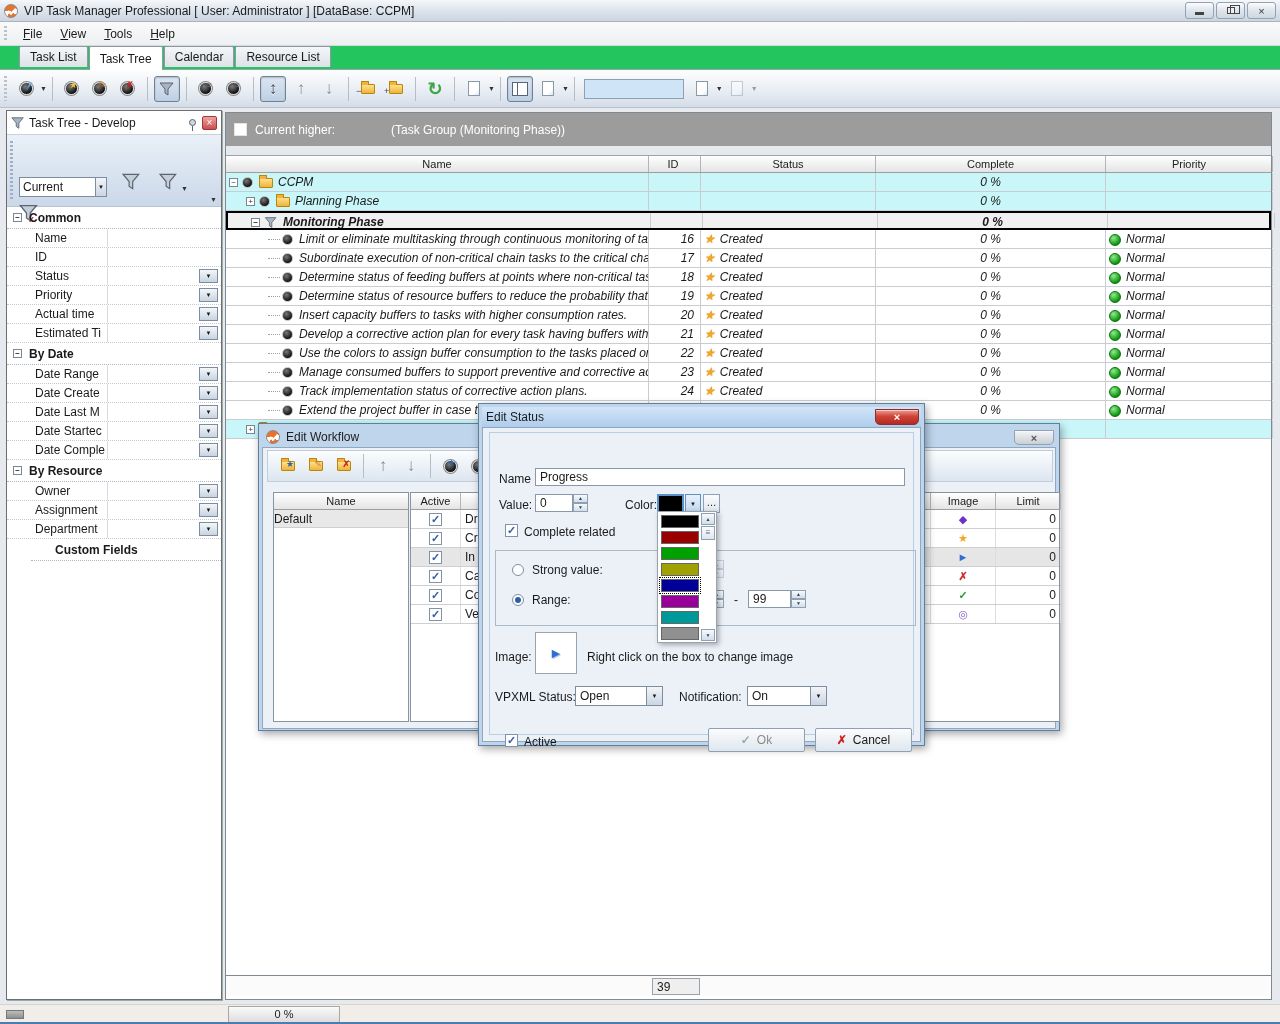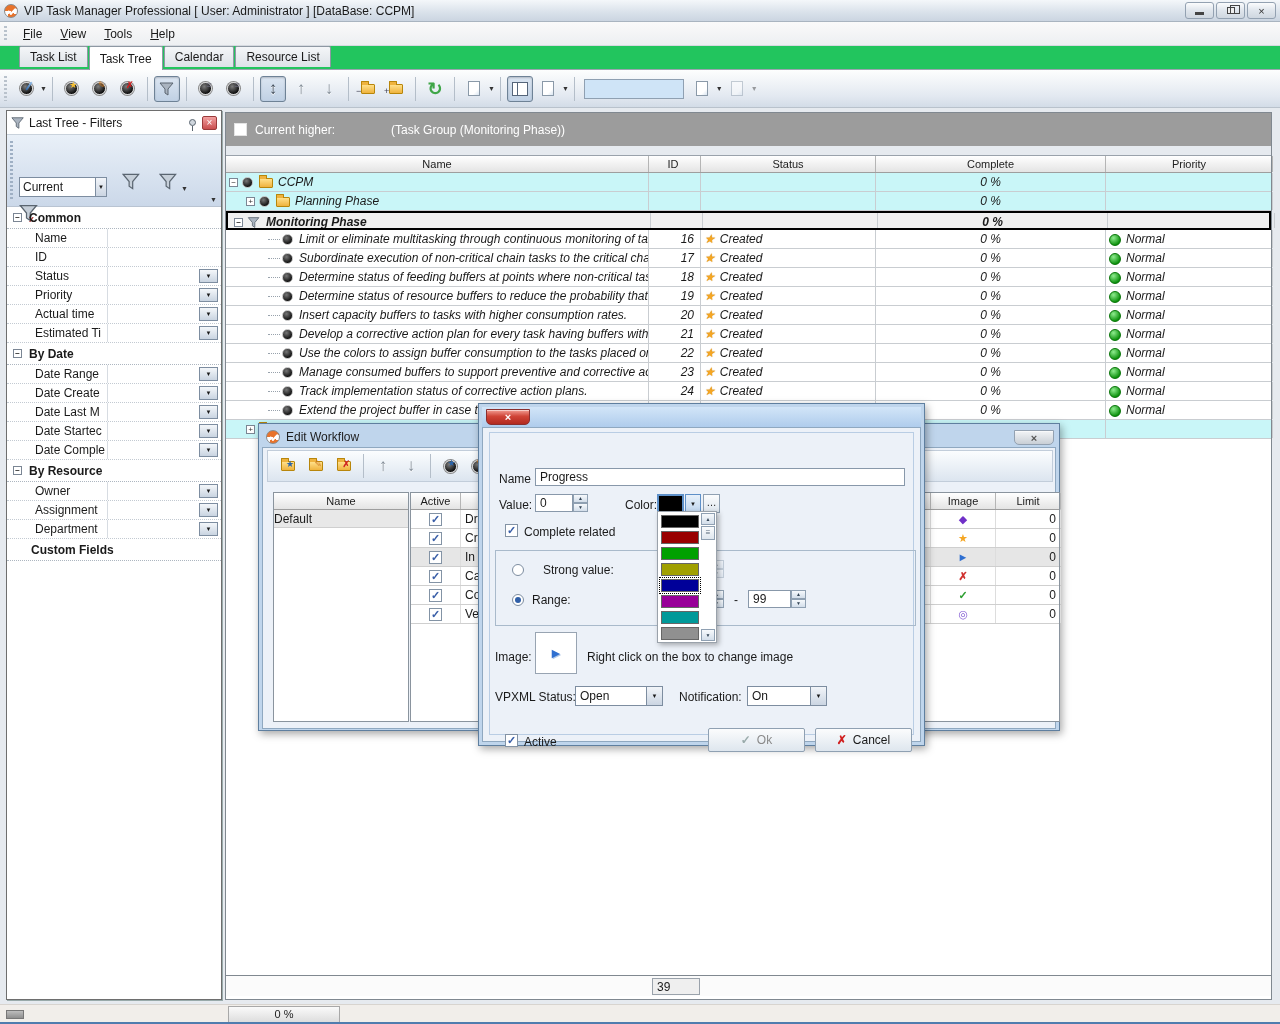--- a/index.html
+++ b/index.html
@@ -64,21 +64,21 @@
   .fp-combo .dd { position:absolute; right:0; top:0; bottom:0; width:11px; background:linear-gradient(180deg,#F2F5F9,#CBD5E2); border-left:1px solid #7d8da0; font-size:6px; display:flex; align-items:center; justify-content:center; }
   .funnel { display:inline-block; }
   .fp-row2 { margin-top:6px; }
   .fp-overflow { position:absolute; right:4px; bottom:3px; font-size:7px; color:#333; }
   .fp-fields { position:relative; }
   .sec { height:22px; display:flex; align-items:center; border-bottom:1px dotted #ADB6C0; font-weight:bold; font-size:12px; }
   .secbox { width:9px; height:9px; border:1px solid #7b8694; background:#fff; font-size:8px; line-height:7px; text-align:center; margin:0 7px 0 6px; color:#333; }
   .frow { height:19px; display:flex; align-items:center; border-bottom:1px dotted #C3CAD2; position:relative; padding-left:28px; font-size:12px; }
   .frow .divider { position:absolute; left:100px; top:0; bottom:0; width:1px; background:#D7DCE2; }
   .frow .ddbtn { position:absolute; right:3px; top:2px; width:19px; height:14px; border:1px solid #7d8da0; background:linear-gradient(180deg,#F4F7FA,#C9D4E1); font-size:6px; text-align:center; line-height:13px; }
-  .customsec { padding-left:24px; }
+  .customsec { padding-left:24px;margin-left:24px; }
 
   
   #grid { position:absolute; left:225px; top:112px; width:1047px; height:888px; background:#fff; border:1px solid #808890; }
   #filterbarrow { position:absolute; left:0; top:0; width:100%; height:33px; background:#9C9C9C; color:#fff; display:flex; align-items:center; padding-left:8px; }
   #filterbarrow .cb { width:13px; height:13px; background:#fff; border:1px solid #E3E3E3; margin-right:8px; }
   #filterbarrow .val { margin-left:56px; }
   .gridgap { position:absolute; left:0; top:33px; width:100%; height:10px; background:#E6EAEF; border-bottom:1px solid #9AA2AB; }
   #ghead { position:absolute; left:0; top:43px; width:100%; height:17px; background:linear-gradient(180deg,#FFFFFF,#E4E4E4); border-bottom:1px solid #9E9E9E; }
   #ghead .c { border-right:1px solid #B5B5B5; text-align:center; font-size:11px; color:#222; padding-top:2px; }
   .c { position:absolute; top:0; bottom:0; overflow:hidden; white-space:nowrap; padding:2px 3px; }
@@ -276,21 +276,21 @@
       <span class="page"></span>
     </span>
   <span class="caret disabled">▼</span>
 </div>
 
 <div id="filterpanel">
   <div class="fp-head">
     <svg width="14" height="14" viewBox="0 0 16 16">
         <path d="M1 2h13l-5 6v6l-3-2V8z" fill="#AAB4C0" stroke="#5A6570"></path>
       </svg>
-    <span class="fp-title">Last Tree - Filters</span>
+    <span class="fp-title">Task Tree - Develop</span>
     <span class="pinicon"></span>
     <span class="fp-close"><span>×</span></span>
   </div>
   <div class="fp-tools">
     <span class="fp-combo">
         <span>Current</span>
         <span class="dd">▼</span>
       </span>
     <span class="funnel" style="margin-left:12px"><svg width="19" height="19" viewBox="0 0 16 16">
           <path d="M1 2h13l-5 6v6l-3-2V8z" fill="#C6CFD9" stroke="#5A6570"></path>
@@ -420,21 +420,21 @@
 
     <div class="grow cyan" style="top:19px">
       <div class="c c-name" style="padding-left:20px"><span class="expbox">+</span><span class="rowicon clockmini"></span><span class="rowicon folder"></span><span>Planning Phase</span></div>
       <div class="c c-id"></div>
         <div class="c c-status"></div>
       <div class="c c-complete">0 %</div>
         <div class="c c-priority"></div>
     </div>
 
     <div class="grow sel" style="top:38px">
-      <div class="c c-name" style="padding-left:6px"><span class="expbox">−</span><svg class="rowicon" width="14" height="13" viewBox="0 0 16 16">
+      <div class="c c-name" style="padding-left:23px"><span class="expbox">−</span><svg class="rowicon" width="14" height="13" viewBox="0 0 16 16">
             <path d="M1 2h13l-5 6v6l-3-2V8z" fill="#AAB4C0" stroke="#5A6570"></path>
           </svg><span>Monitoring Phase</span></div>
       <div class="c c-id"></div>
         <div class="c c-status"></div>
       <div class="c c-complete">0 %</div>
         <div class="c c-priority"></div>
     </div>
 
     <div class="grow" style="top:57px">
       <div class="c c-name" style="padding-left:42px"><span class="treedots"></span><span class="rowicon clockmini"></span><span>Limit or eliminate multitasking through continuous monitoring of task perf</span></div>
@@ -614,20 +614,21 @@
         <div class="wc wc-name">Ver</div>
         <div class="wc wc-image"><span class="simgicon" style="color: rgb(122, 79, 208);">◎</span></div>
         <div class="wc wc-value">0</div>
       </div>
     </div>
   </div>
 </div>
 
 <div class="dlg" style="left:478px; top:403px; width:447px; height:343px; z-index:20;">
   <div class="dlg-title" style="background:linear-gradient(180deg,#D2E5F8,#AFCCEC);">
+    <span class="txt">Edit Status</span>
     <span class="closebtn"><span>×</span></span>
   </div>
   <div class="dlg-client" style="height:315px;">
     <div id="es-frame"></div>
 
     <span class="lbl" style="left:16px; top:44px;">Name</span>
     <span class="tinput" style="left:52px; top:40px; width:370px;">Progress</span>
 
     <span class="lbl" style="left:16px; top:70px;">Value:</span>
     <span class="tinput" style="left:52px; top:66px; width:38px;">0</span>
@@ -639,21 +640,21 @@
     <span class="lbl" style="left:142px; top:70px;">Color:</span>
     <span style="position: absolute; left: 174px; top: 66px; width: 27px; height: 19px; border: 2px solid rgb(94, 144, 200); background-color: rgb(0, 0, 0);"></span>
     <span style="position:absolute; left:202px; top:66px; width:16px; height:19px; border:1px solid #5E90C8; background:linear-gradient(180deg,#E8F1FA,#BFD6EE); font-size:6px; text-align:center; line-height:18px;">▼</span>
     <span style="position:absolute; left:220px; top:66px; width:17px; height:19px; border:1px solid #8FA0B2; background:linear-gradient(180deg,#FBFCFD,#DEE6EE); font-size:10px; text-align:center; line-height:15px;">…</span>
 
     <span class="checkbox checked" style="position:absolute; left:22px; top:96px;"></span>
     <span class="lbl" style="left:41px; top:97px;">Complete related</span>
 
     <div class="groupbox" style="left:12px; top:122px; width:421px; height:76px;">
       <span class="radio" style="left:16px; top:13px;"></span>
-      <span class="lbl" style="left:36px; top:12px;margin-left:11px;">Strong value:</span>
+      <span class="lbl" style="left:36px; top:12px;">Strong value:</span>
       <span class="spinner disabled" style="left:213px; top:9px;">
           <span>▲</span>
           <span>▼</span>
         </span>
 
       <span class="radio on" style="left:16px; top:43px;"></span>
       <span class="lbl" style="left:36px; top:42px;">Range:</span>
       <span class="tinput" style="left:170px; top:39px; width:43px;"></span>
       <span class="spinner" style="left:213px; top:39px;">
           <span>▲</span>

